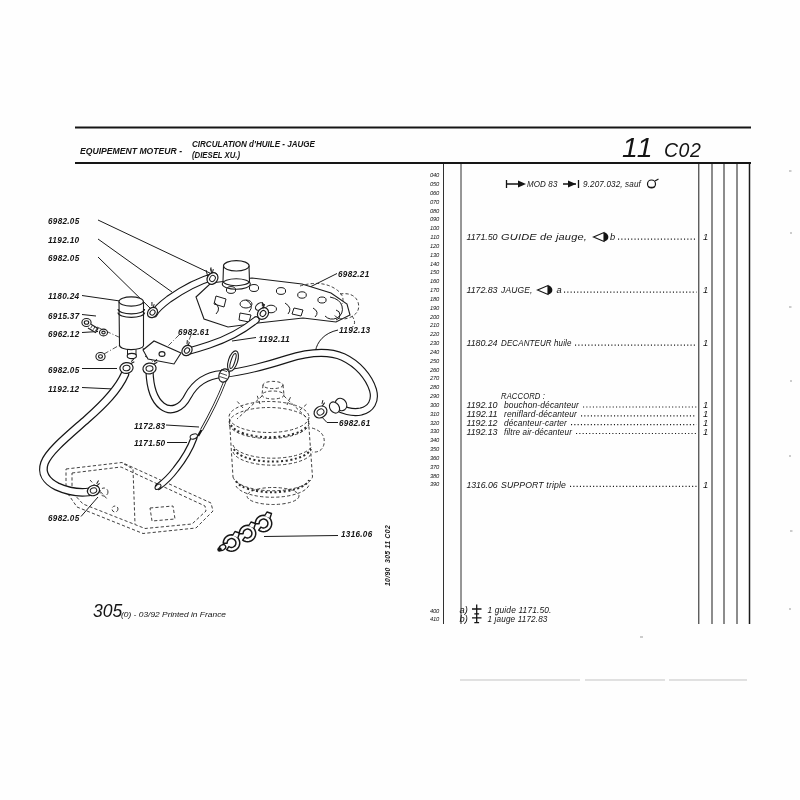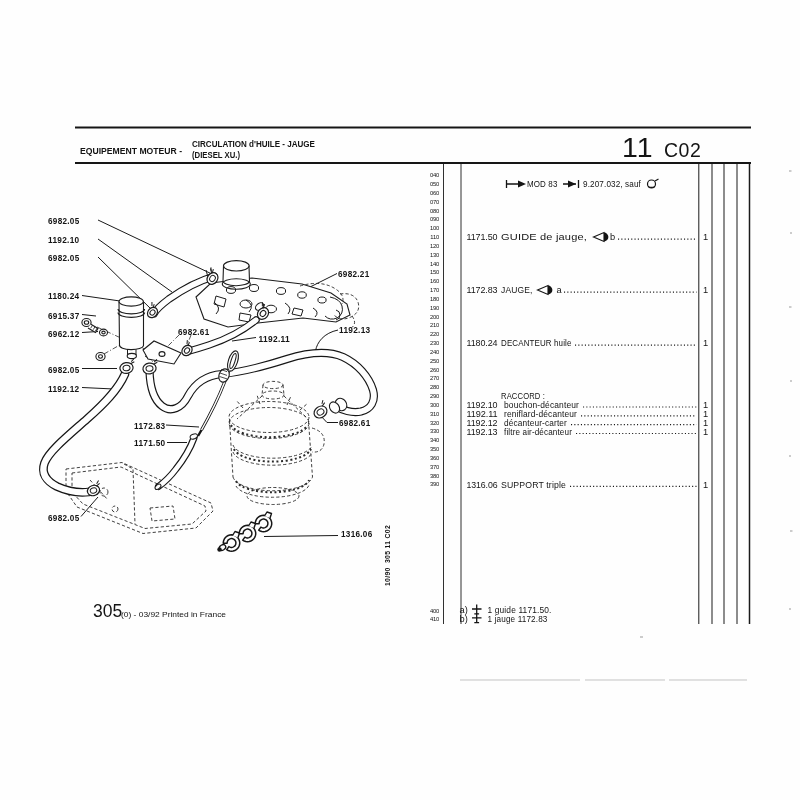--- a/index.html
+++ b/index.html
@@ -1,16 +1,16 @@
 <!DOCTYPE html>
 <html><head>
 <meta charset="utf-8">
 <style>
 html,body{margin:0;padding:0;background:#ffffff;}
-#page{position:relative;width:800px;height:800px;background:#fefefe;overflow:hidden;}
+#page{position:relative;width:800px;height:800px;background:#fefefe;overflow:hidden;font-style:italic;}
 svg{position:absolute;top:0;left:0;}
 text{font-family:"Liberation Sans",sans-serif;fill:#141414;}
 .lbl{font-weight:bold;font-size:8.4px;letter-spacing:0.3px;}
 .row{font-size:9.3px;letter-spacing:0.15px;}
 .pn{font-size:9.3px;letter-spacing:-0.1px;}
 .rn{font-size:5.8px;letter-spacing:-0.2px;}
 .hd{font-weight:bold;font-size:9.6px;}
 .dsh{stroke:#2a2a2a;stroke-width:0.9;fill:none;stroke-dasharray:3.2 2.2;}
 .dd{stroke:#2a2a2a;stroke-width:0.8;fill:none;stroke-dasharray:5 2 1 2;}
 .ldr{stroke:#1a1a1a;stroke-width:1;fill:none;}

